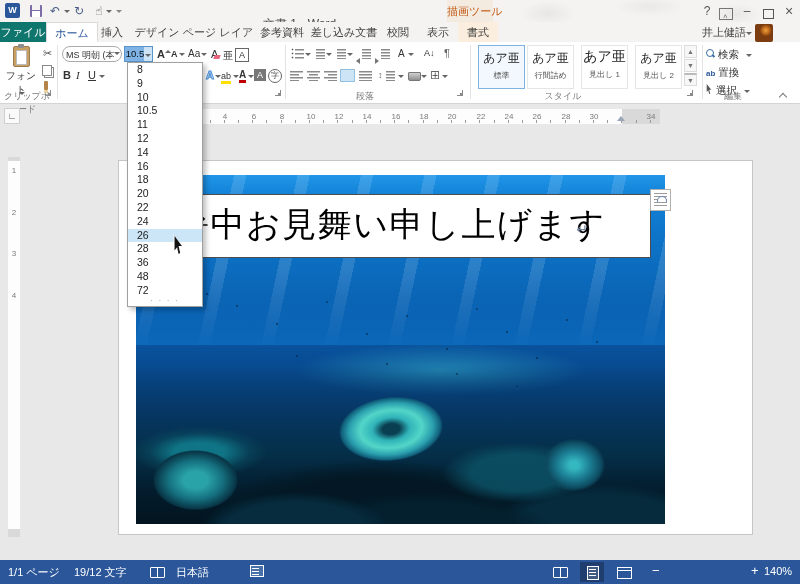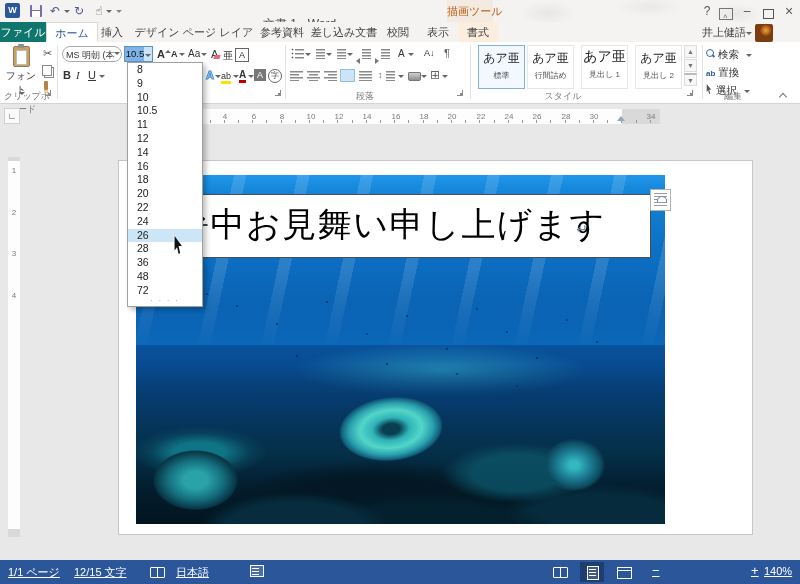--- a/index.html
+++ b/index.html
@@ -154,21 +154,21 @@
   .dd-item{height:13.8px;line-height:13.8px;font-size:10.5px;color:#222;padding-left:9px;}
   .dd-item.hl{background:#cde6f7;}
   .dd-grip{height:8px;text-align:center;font-size:7px;color:#999;letter-spacing:2px;line-height:6px;}
   .cursor{position:absolute;left:174px;top:236px;width:13px;height:20px;z-index:110;}
   .cursor .c0{position:absolute;left:-1px;top:-1px;width:13px;height:20px;background:#fff;
      clip-path:polygon(5% 0,5% 80%,28% 62%,42% 100%,56% 94%,42% 56%,72% 56%);}
   .cursor .c1{position:absolute;left:0;top:0;width:11px;height:18px;background:#111;
      clip-path:polygon(5% 0,5% 80%,28% 62%,42% 100%,56% 94%,42% 56%,72% 56%);}
   
   .statusbar{position:absolute;left:0;top:560px;width:800px;height:24px;background:#2b579a;color:#fff;font-size:11px;}
-  .sb{position:absolute;top:5px;text-decoration:underline;}
+  .sb{position:absolute;top:5px;}
   .sbbtn{position:absolute;top:2px;width:24px;height:20px;}
   .sbbtn.on{background:rgba(0,0,0,.28);}
   .bookico{position:absolute;left:5px;top:5px;width:13px;height:9px;border:1px solid #fff;border-radius:1px;}
   .bookico::after{content:"";position:absolute;left:5.5px;top:0;width:1px;height:9px;background:#fff;}
   .pageico{position:absolute;left:7px;top:4px;width:10px;height:12px;border:1px solid #fff;background:rgba(255,255,255,.15);}
   .pageico::after{content:"";position:absolute;left:1px;top:2px;width:7px;height:7px;
      background:repeating-linear-gradient(180deg,#fff 0 1px,transparent 1px 3px);}
   .webico{position:absolute;left:5px;top:5px;width:13px;height:10px;border:1px solid #fff;}
   .webico::after{content:"";position:absolute;left:0;top:2px;width:13px;height:1px;background:#fff;}
   .zlbl{position:absolute;top:5px;color:#fff;}
@@ -405,21 +405,21 @@
   <div class="dd-item">72</div>
   <div class="dd-grip">· · · ·</div>
 </div>
 <div class="cursor">
     <div class="c0"></div>
     <div class="c1"></div>
   </div>
 
 <div class="statusbar">
   <span class="sb" style="left:8px;">1/1 ページ</span>
-  <span class="sb" style="left:74px;">12/15 文字</span>
+  <span class="sb" style="left:74px;">19/12 文字</span>
   <span class="sbbtn" style="left:145px;">
       <span class="bookico"></span>
     </span>
   <span class="sb" style="left:176px;">日本語</span>
   <span class="sbbtn" style="left:244px;">
       <span class="pageico" style="left:6px;top:3px;width:12px;height:10px;"></span>
     </span>
   <span class="sbbtn" style="left:548px;">
       <span class="bookico"></span>
     </span>

